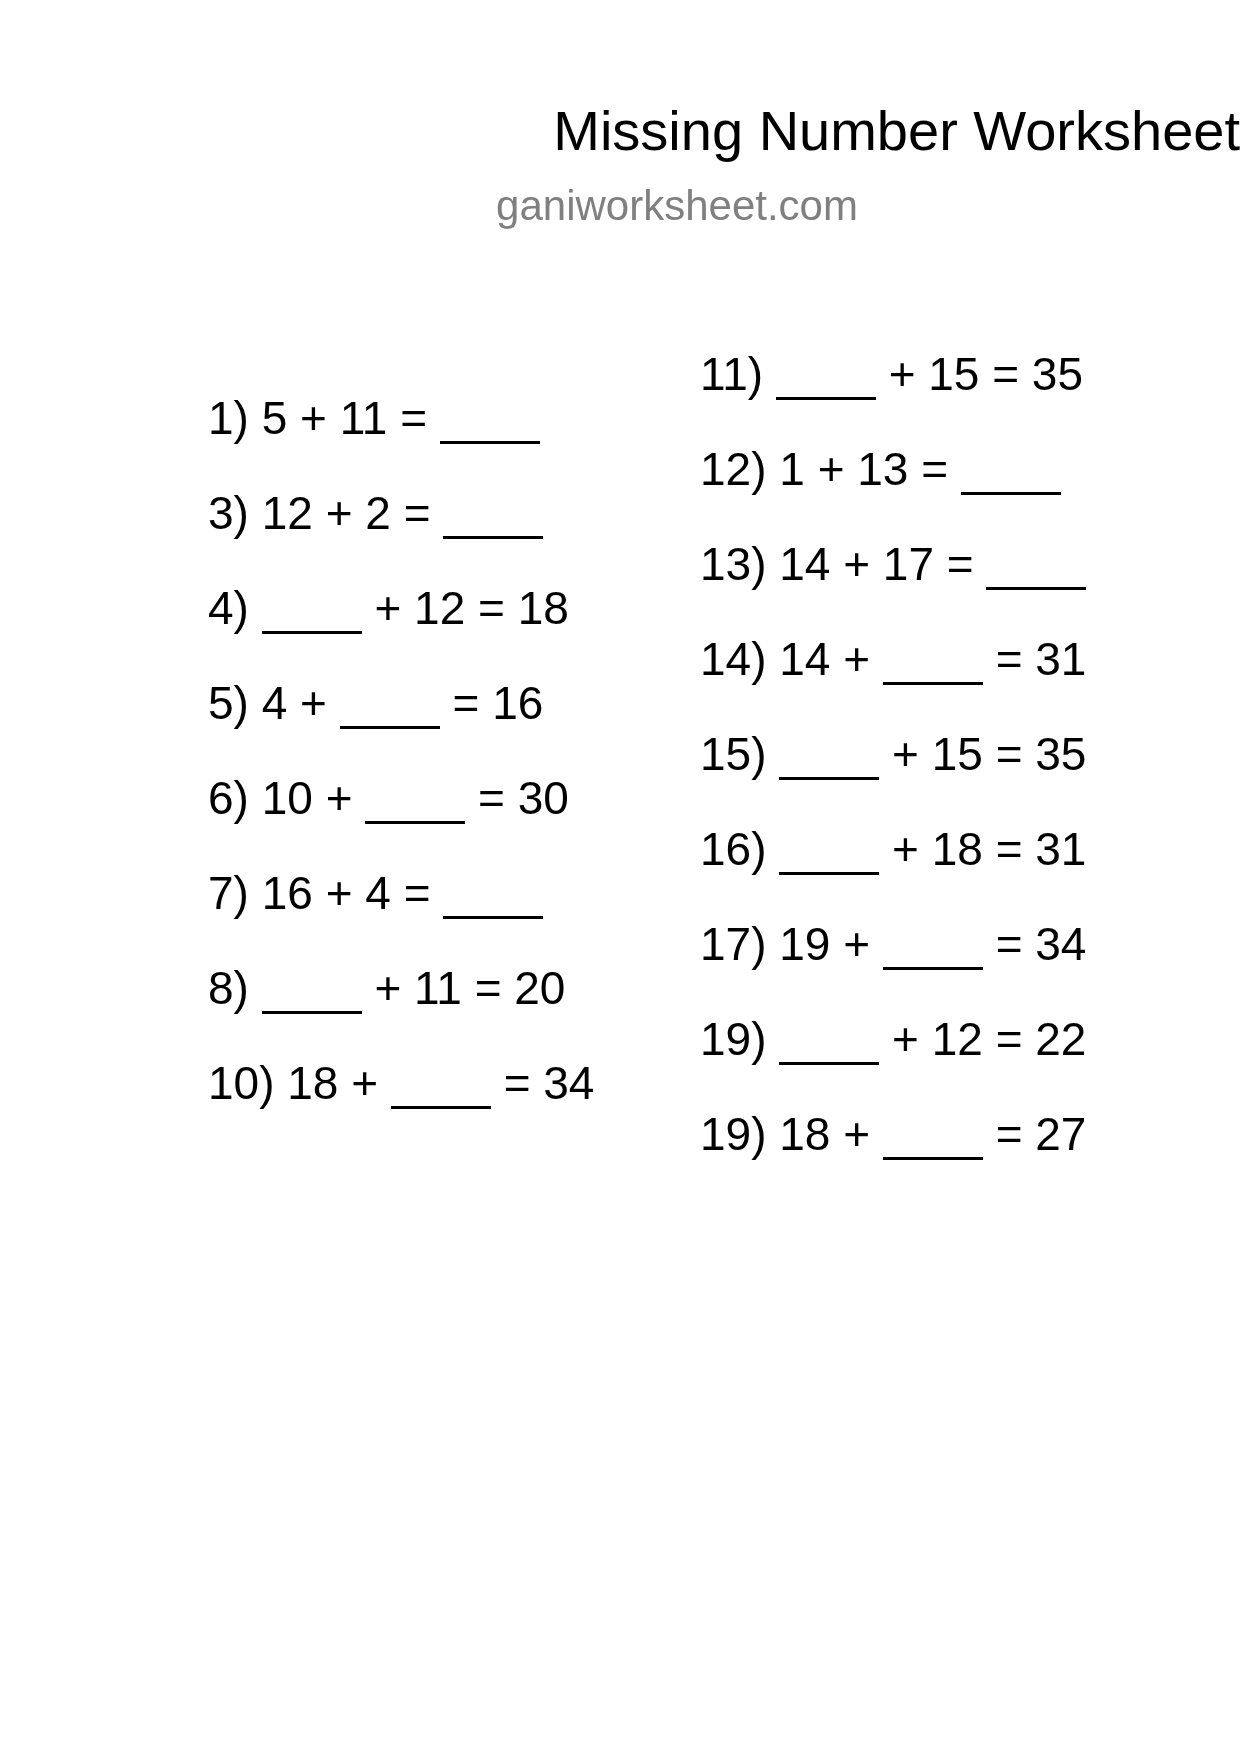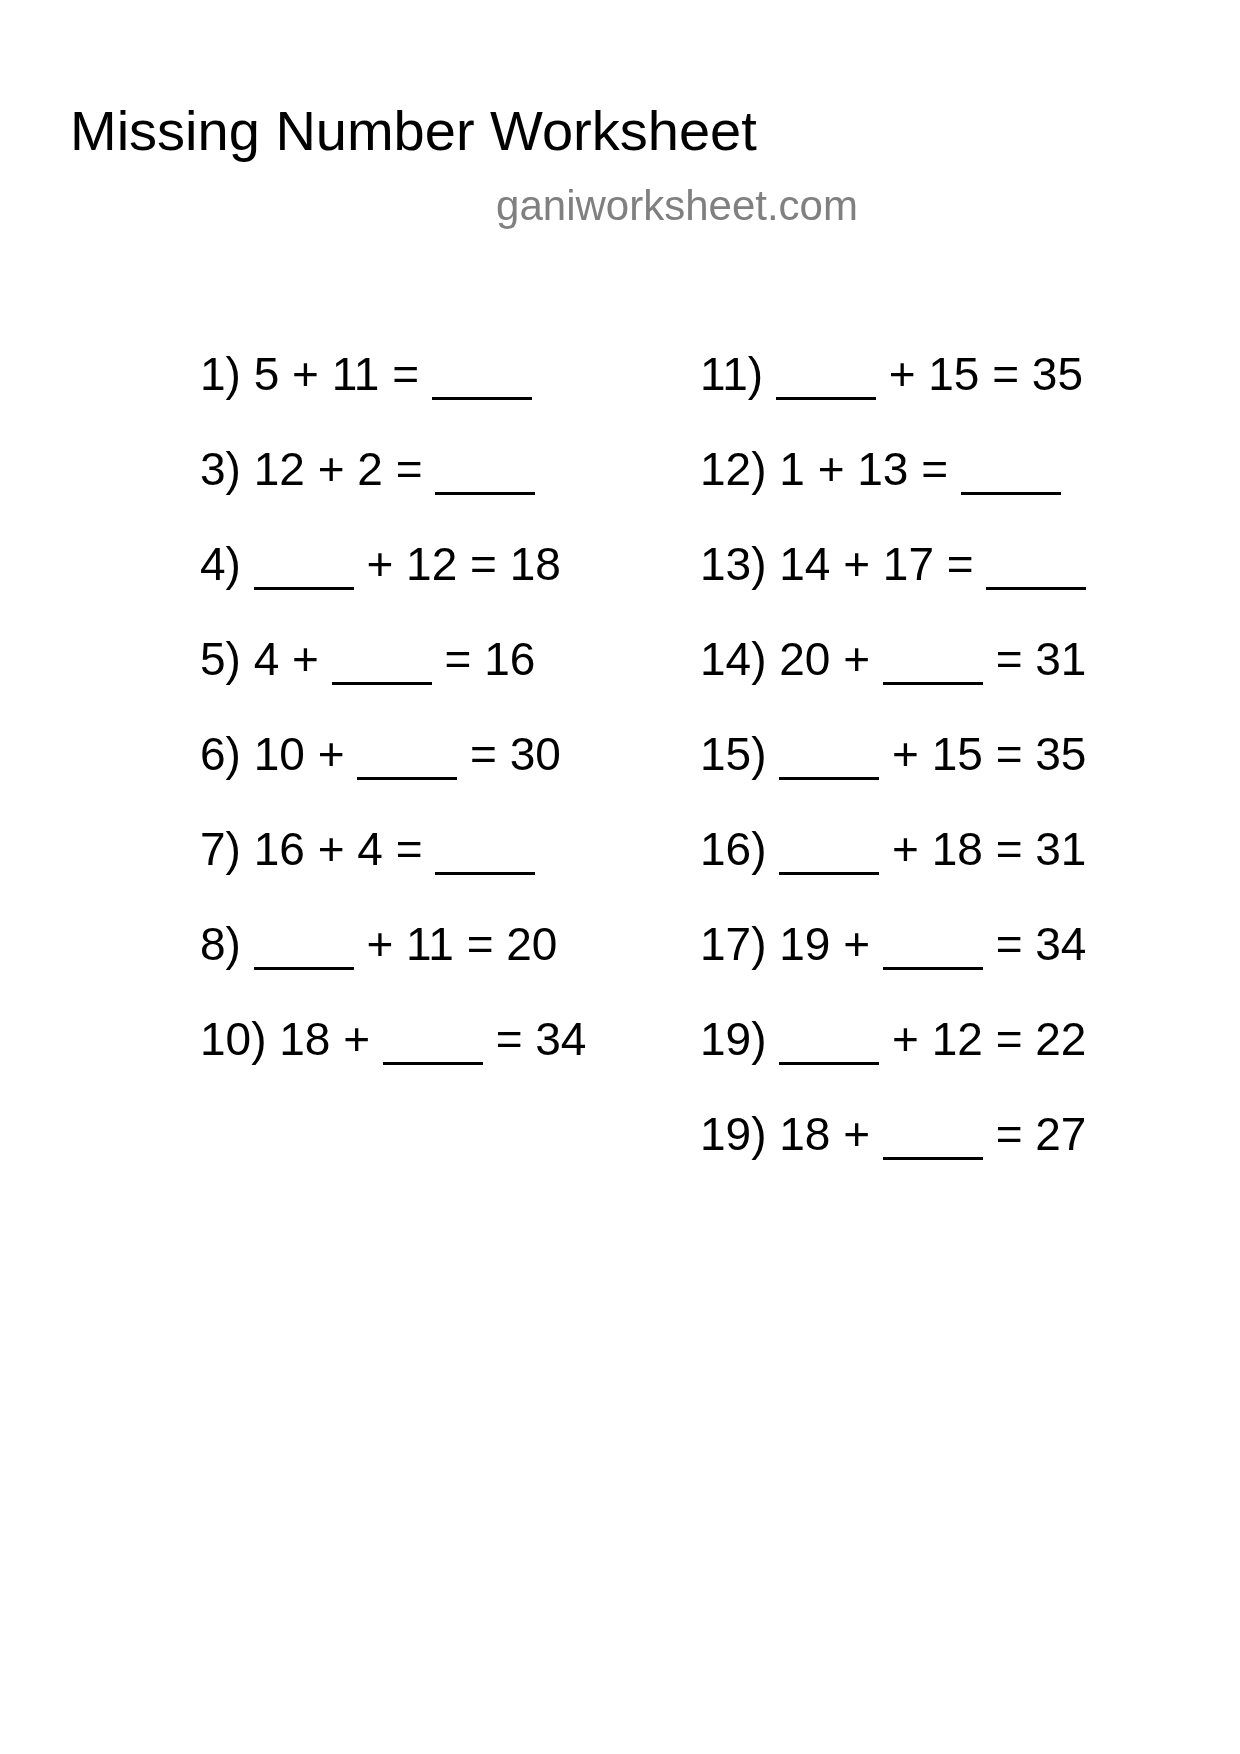--- a/index.html
+++ b/index.html
@@ -13,21 +13,21 @@
       position: relative;
       overflow: hidden;
       font-family: "Liberation Sans", sans-serif;
       color: #000000;
     }
     .title {
       position: absolute;
       left: 0;
       width: 100%;
       top: 96px;
-      text-align: left;
+      text-align: right;
       font-size: 56px;
       line-height: 70px;
       padding-left: 70px;
       box-sizing: border-box;
       white-space: nowrap;
     }
     .subtitle {
       position: absolute;
       left: 0;
       width: 100%;
@@ -38,21 +38,21 @@
       color: #808080;
       padding-left: 62px;
       box-sizing: border-box;
       white-space: nowrap;
       margin-left: 26px;
     }
     .column {
       position: absolute;
       top: 346px;
     }
-    .column.left { left: 200px; }
+    .column.left { left: 208px; margin-top: 44px; }
     .column.right { left: 700px; }
     .problem {
       height: 95px;
       font-size: 46px;
       line-height: 56px;
       white-space: nowrap;
     }
     .blank {
       display: inline-block;
       width: 100px;
@@ -74,19 +74,19 @@
     <div class="problem"><span>5)</span> <span>4 +</span> <span class="blank"></span> <span>= 16</span></div>
     <div class="problem"><span>6)</span> <span>10 +</span> <span class="blank"></span> <span>= 30</span></div>
     <div class="problem"><span>7)</span> <span>16 + 4 =</span> <span class="blank"></span></div>
     <div class="problem"><span>8)</span> <span class="blank"></span> <span>+ 11 = 20</span></div>
     <div class="problem"><span>10)</span> <span>18 +</span> <span class="blank"></span> <span>= 34</span></div>
   </div>
 <div class="column right" id="col-right">
     <div class="problem"><span>11)</span> <span class="blank"></span> <span>+ 15 = 35</span></div>
     <div class="problem"><span>12)</span> <span>1 + 13 =</span> <span class="blank"></span></div>
     <div class="problem"><span>13)</span> <span>14 + 17 =</span> <span class="blank"></span></div>
-    <div class="problem"><span>14)</span> <span>20 +</span> <span class="blank"></span> <span>= 31</span></div>
+    <div class="problem"><span>14)</span> <span>14 +</span> <span class="blank"></span> <span>= 31</span></div>
     <div class="problem"><span>15)</span> <span class="blank"></span> <span>+ 15 = 35</span></div>
     <div class="problem"><span>16)</span> <span class="blank"></span> <span>+ 18 = 31</span></div>
     <div class="problem"><span>17)</span> <span>19 +</span> <span class="blank"></span> <span>= 34</span></div>
     <div class="problem"><span>19)</span> <span class="blank"></span> <span>+ 12 = 22</span></div>
     <div class="problem"><span>19)</span> <span>18 +</span> <span class="blank"></span> <span>= 27</span></div>
   </div>
 
 </body></html>

